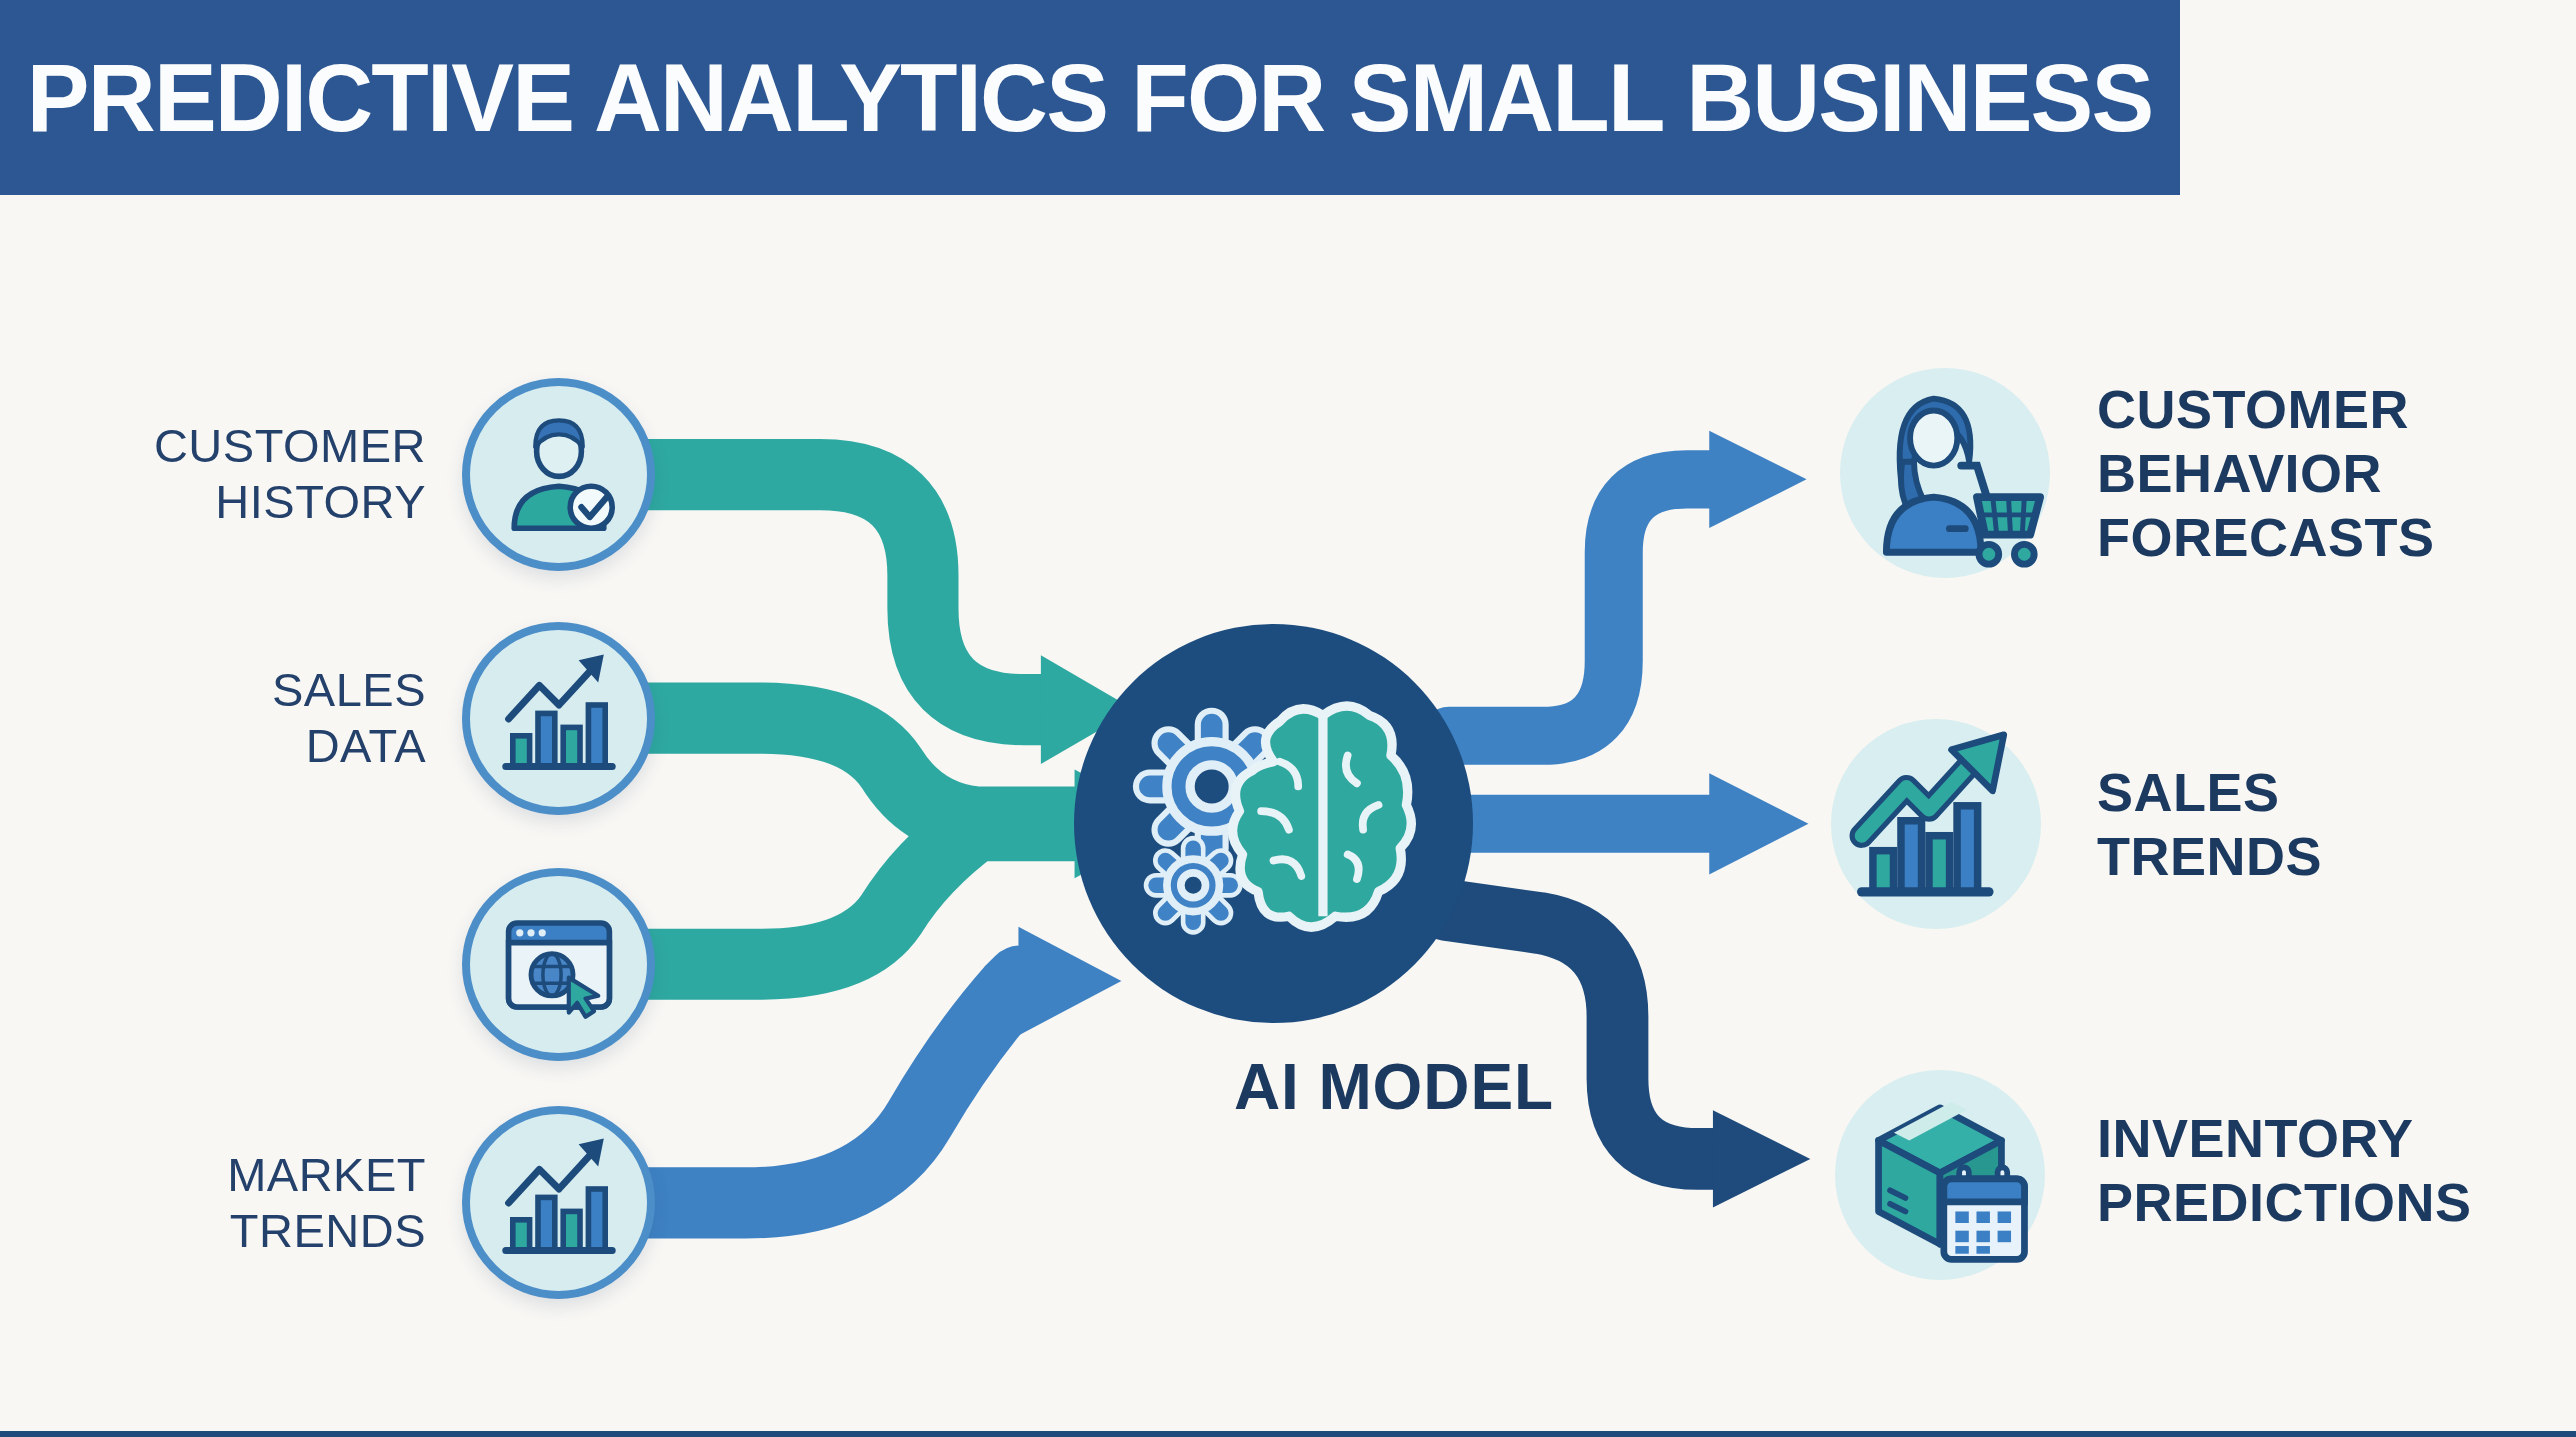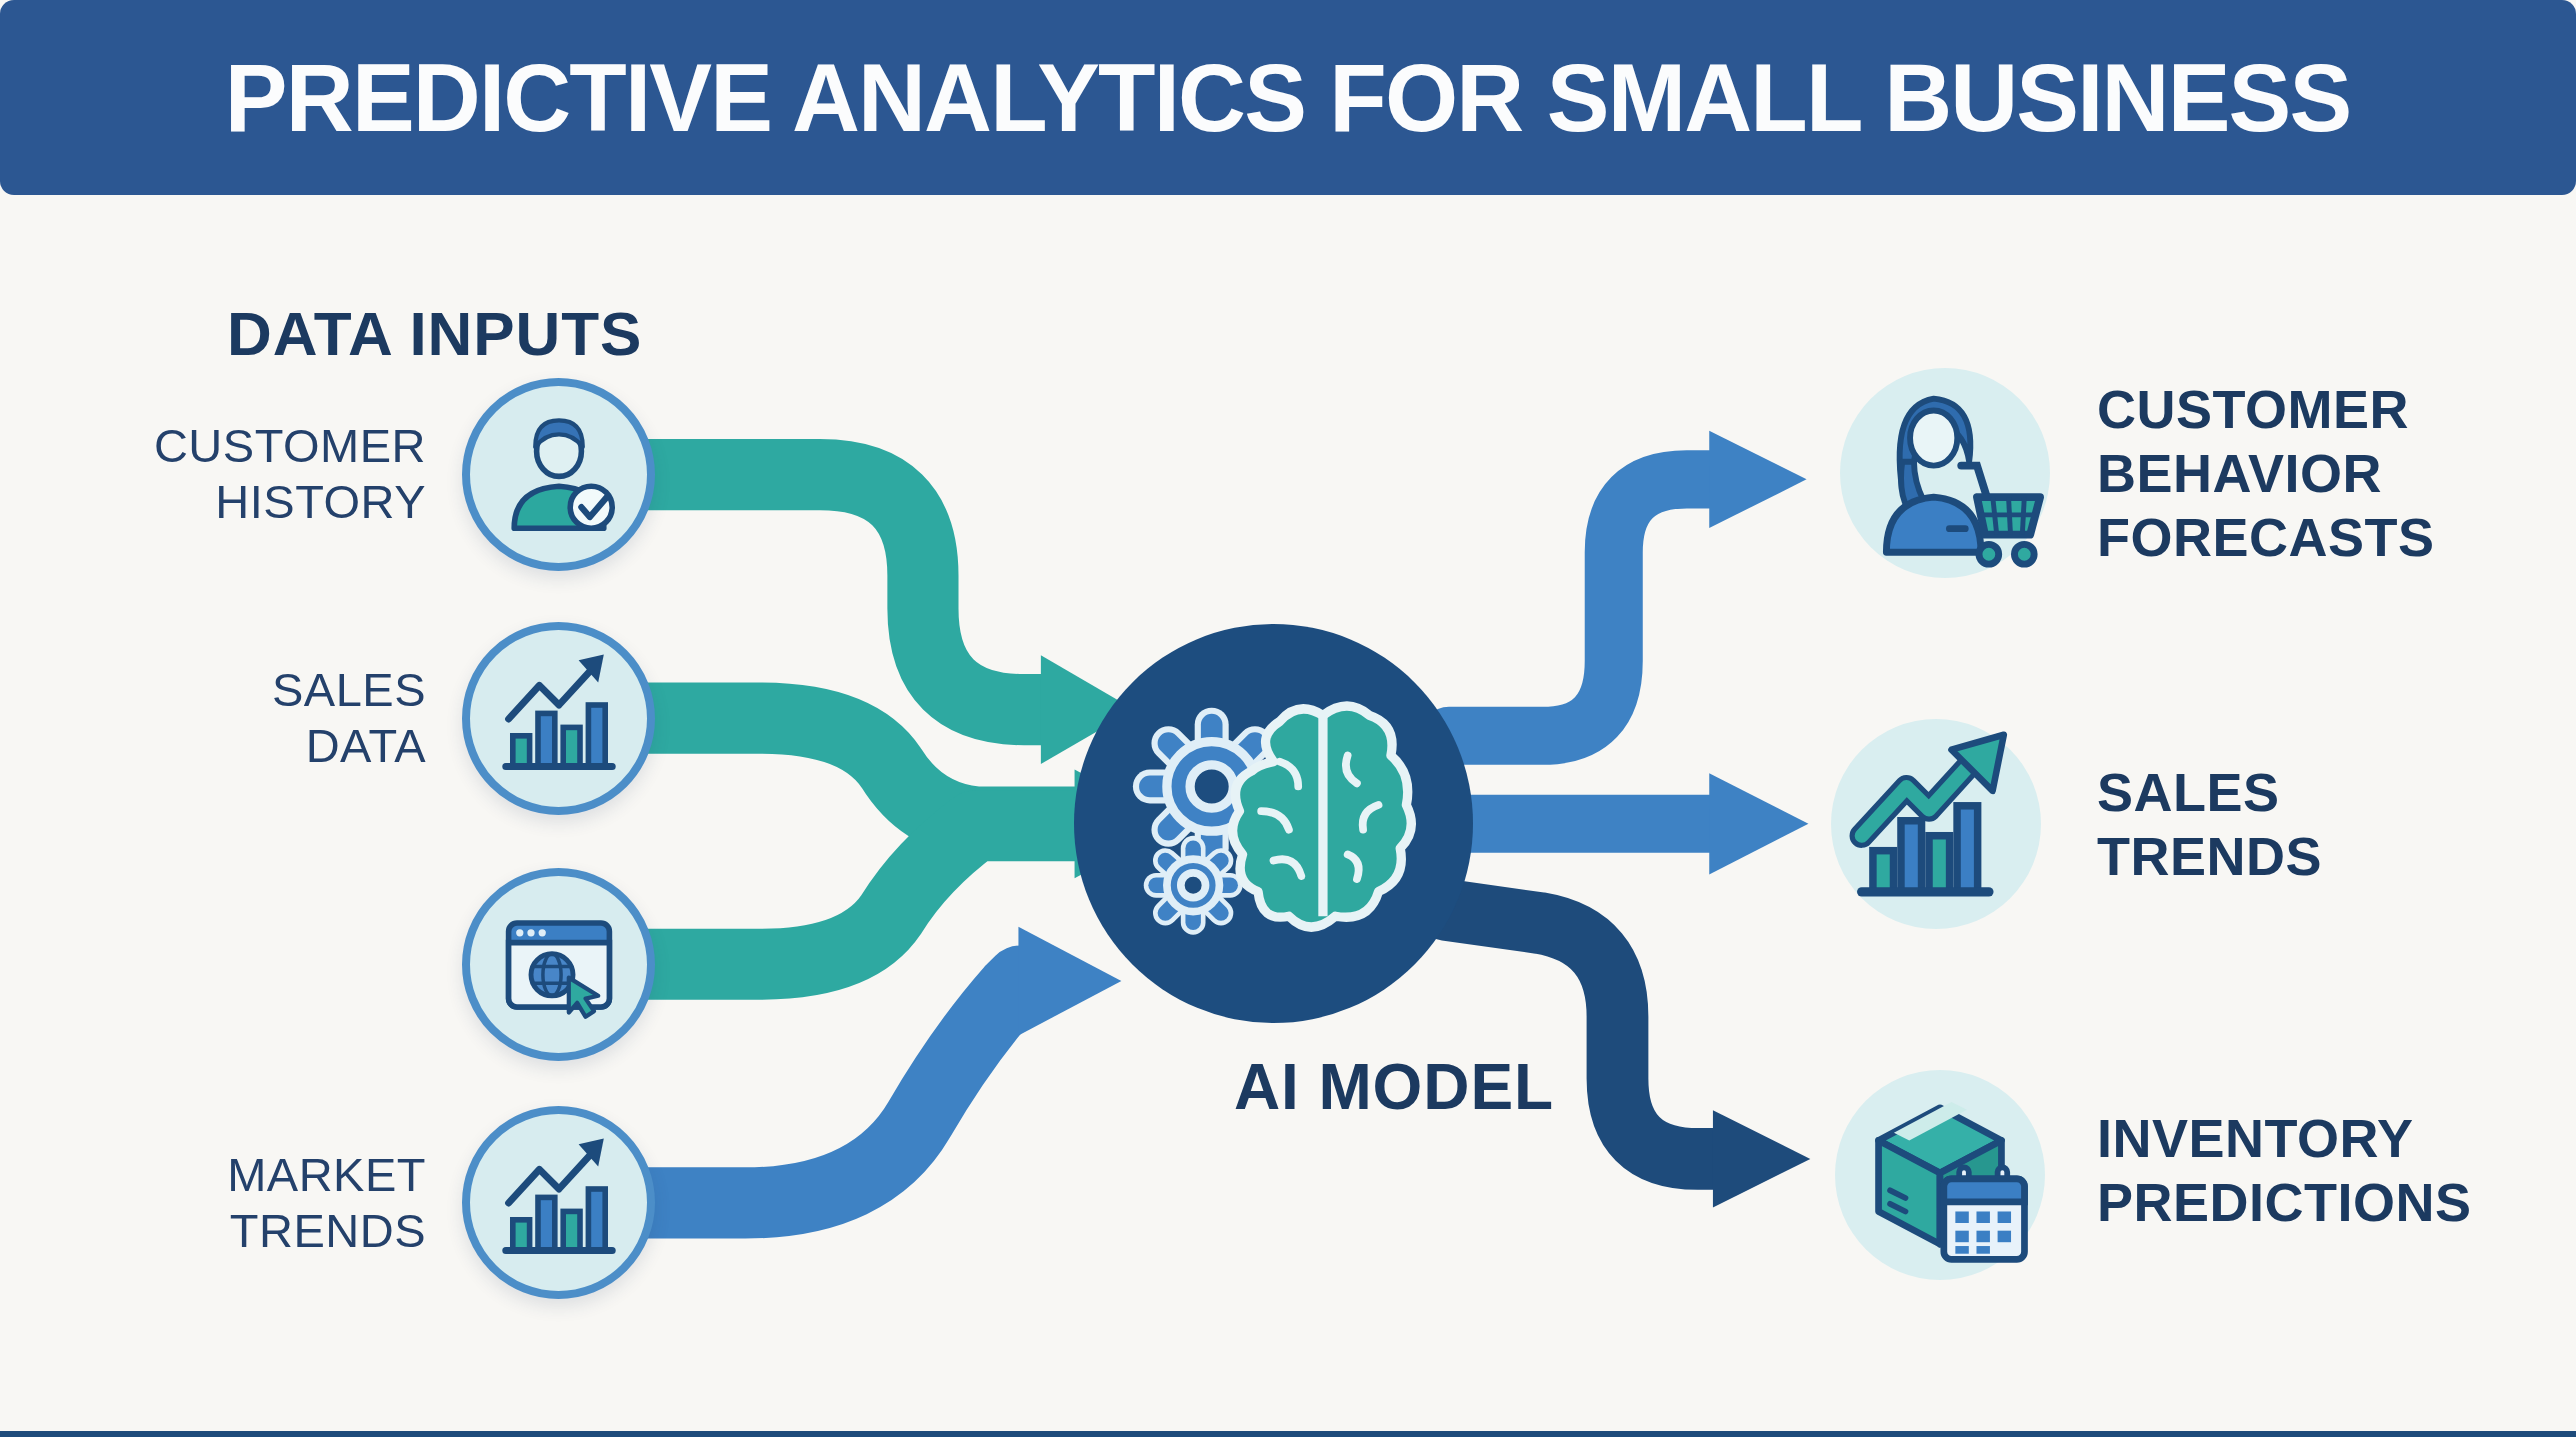--- a/index.html
+++ b/index.html
@@ -12,22 +12,22 @@
     --ai_circle:#1d4d7f;
     --input_circle_fill:#d7ecef;
     --input_circle_border:#4c8ec8;
     --output_circle_fill:#d9eef0;
     --page_bg:#f8f7f4;
   }
   *{margin:0;padding:0;box-sizing:border-box;}
   html,body{width:2576px;height:1438px;background:var(--page_bg);font-family:"Liberation Sans",sans-serif;}
   #canvas{position:relative;width:2576px;height:1438px;overflow:hidden;background:var(--page_bg);}
 
-  .header{position:absolute;left:0;top:0;width:2576px;height:195px;background:var(--header_bg);
-    display:flex;align-items:center;justify-content:center;z-index:5;border-radius:14px;}
+  .header{position:absolute;left:0;top:0;width:2180px;height:195px;background:var(--header_bg);
+    display:flex;align-items:center;justify-content:center;z-index:5;}
   .header .title{color:#fbfcfd;font-size:97px;font-weight:bold;letter-spacing:-1.9px;white-space:nowrap;
     transform:scaleX(.97);}
 
   .bottom-bar{position:absolute;left:0;bottom:0;width:2576px;height:6.6px;background:var(--dark_arrow);z-index:5;}
 
   .inputs-heading{position:absolute;left:227px;top:298px;font-size:62px;font-weight:bold;
     letter-spacing:0.9px;color:var(--navy_text);z-index:3;}
 
   .arrow-layer{position:absolute;left:0;top:0;width:2576px;height:1438px;z-index:1;}
 
@@ -85,21 +85,20 @@
         <polygon points="1826,826 1932,880 1826,934" fill="#3e82c4" stroke="none"></polygon>
       </g>
 
       <g>
         <path d="M 1545 972 L 1645 986 Q 1728 1000 1728 1086 L 1728 1152 Q 1728 1238 1814 1238 L 1830 1238" stroke="#1e4b7b" stroke-width="66"></path>
         <polygon points="1830,1186 1934,1238 1830,1290" fill="#1e4b7b" stroke="none"></polygon>
       </g>
     </g>
   </svg>
 
-  <div class="inputs-heading">DATA INPUTS</div>
 
   <div class="input-label" style="top:418px;">CUSTOMER
 HISTORY</div>
   <div class="io-circle input-circle" style="left:462px;top:378px;">
     <svg width="140" height="140" viewBox="0 0 100 100">
       <path d="M18 88 Q18 60 50 58 Q82 60 82 88 Z" fill="#2ca89f" stroke="#1d4b7c" stroke-width="4" stroke-linejoin="round"></path>
       <ellipse cx="50" cy="33" rx="16" ry="18" fill="#dff0f2" stroke="#1d4b7c" stroke-width="4"></ellipse>
       <path d="M33 30 Q33 11 50 11 Q67 11 67 30 Q60 21 50 21 Q40 21 33 30 Z" fill="#3673b6" stroke="#1d4b7c" stroke-width="3" stroke-linejoin="round"></path>
       <circle cx="73" cy="73" r="15" fill="#f2fafb" stroke="#1d4b7c" stroke-width="4"></circle>
       <path d="M66 73 l6 7 l12 -14" fill="none" stroke="#1d4b7c" stroke-width="4.5" stroke-linecap="round" stroke-linejoin="round"></path>

